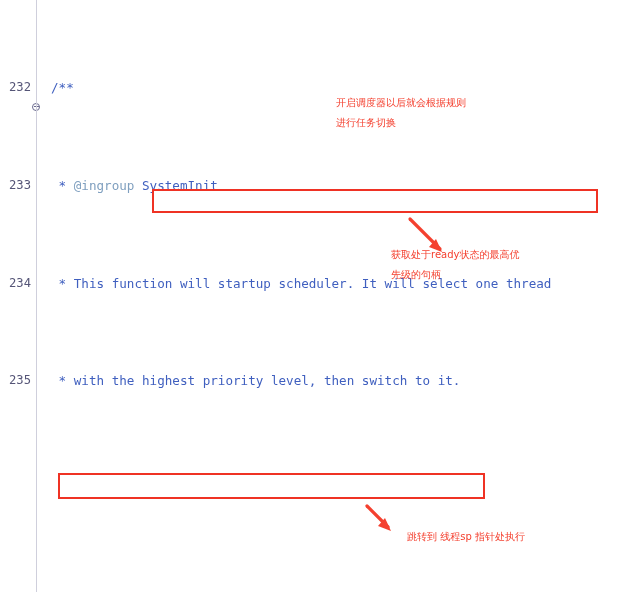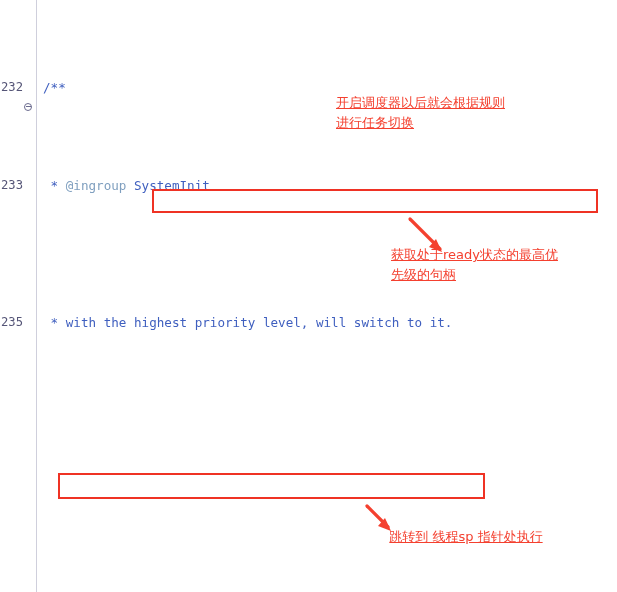--- a/index.html
+++ b/index.html
@@ -25,20 +25,21 @@
     height: 592px;
     font-size: 12.6px;
     line-height: 19.55px;
     white-space: pre;
   }
   .line {
     position: relative;
     height: 19.55px;
     display: flex;
     align-items: flex-end;
+    padding-left: 8px;
   }
   .gutter {
     width: 24px;
     min-width: 24px;
     text-align: right;
     color: #555577;
     font-size: 12.2px;
     padding-right: 1px;
     box-sizing: border-box;
     user-select: none;
@@ -87,25 +88,24 @@
   .docTag{ color: #7f9fbf; margin-top: 12px; }
   .kw    { color: #7f0055; font-weight: bold; }
   .fn    { color: #000000; font-weight: bold; }
   .plain { color: #000000; }
 
   
   .ann {
     position: absolute;
     color: #f4402f;
     font-family: "DejaVu Sans", "Liberation Sans", sans-serif;
-    font-size: 13px;
+    font-size: 10px;
     line-height: 20px;
     white-space: pre-line;
     z-index: 10;
-    text-decoration: underline;
   }
   .redbox {
     position: absolute;
     border: 2.5px solid #ef3224;
     box-sizing: border-box;
     z-index: 8;
     pointer-events: none;
   }
   .arrow {
     position: absolute;
@@ -129,26 +129,31 @@
     </div>
 
     
     <div class="line">
       <span class="gutter">233</span>
       <span class="fold"></span>
       <span class="ln-text"><span class="doc"> * </span><span class="docTag">@ingroup</span><span class="doc"> SystemInit</span></span>
     </div>
 
     
+    <div class="line">
+      <span class="gutter">234</span>
+      <span class="fold"></span>
+      <span class="ln-text"><span class="doc"> * This function will startup scheduler. It will select one thread</span></span>
+    </div>
 
     
     <div class="line">
       <span class="gutter">235</span>
       <span class="fold"></span>
-      <span class="ln-text"><span class="doc"> * with the highest priority level, will switch to it.</span></span>
+      <span class="ln-text"><span class="doc"> * with the highest priority level, then switch to it.</span></span>
     </div>
 
     
 
     
 
     
     
 
     

